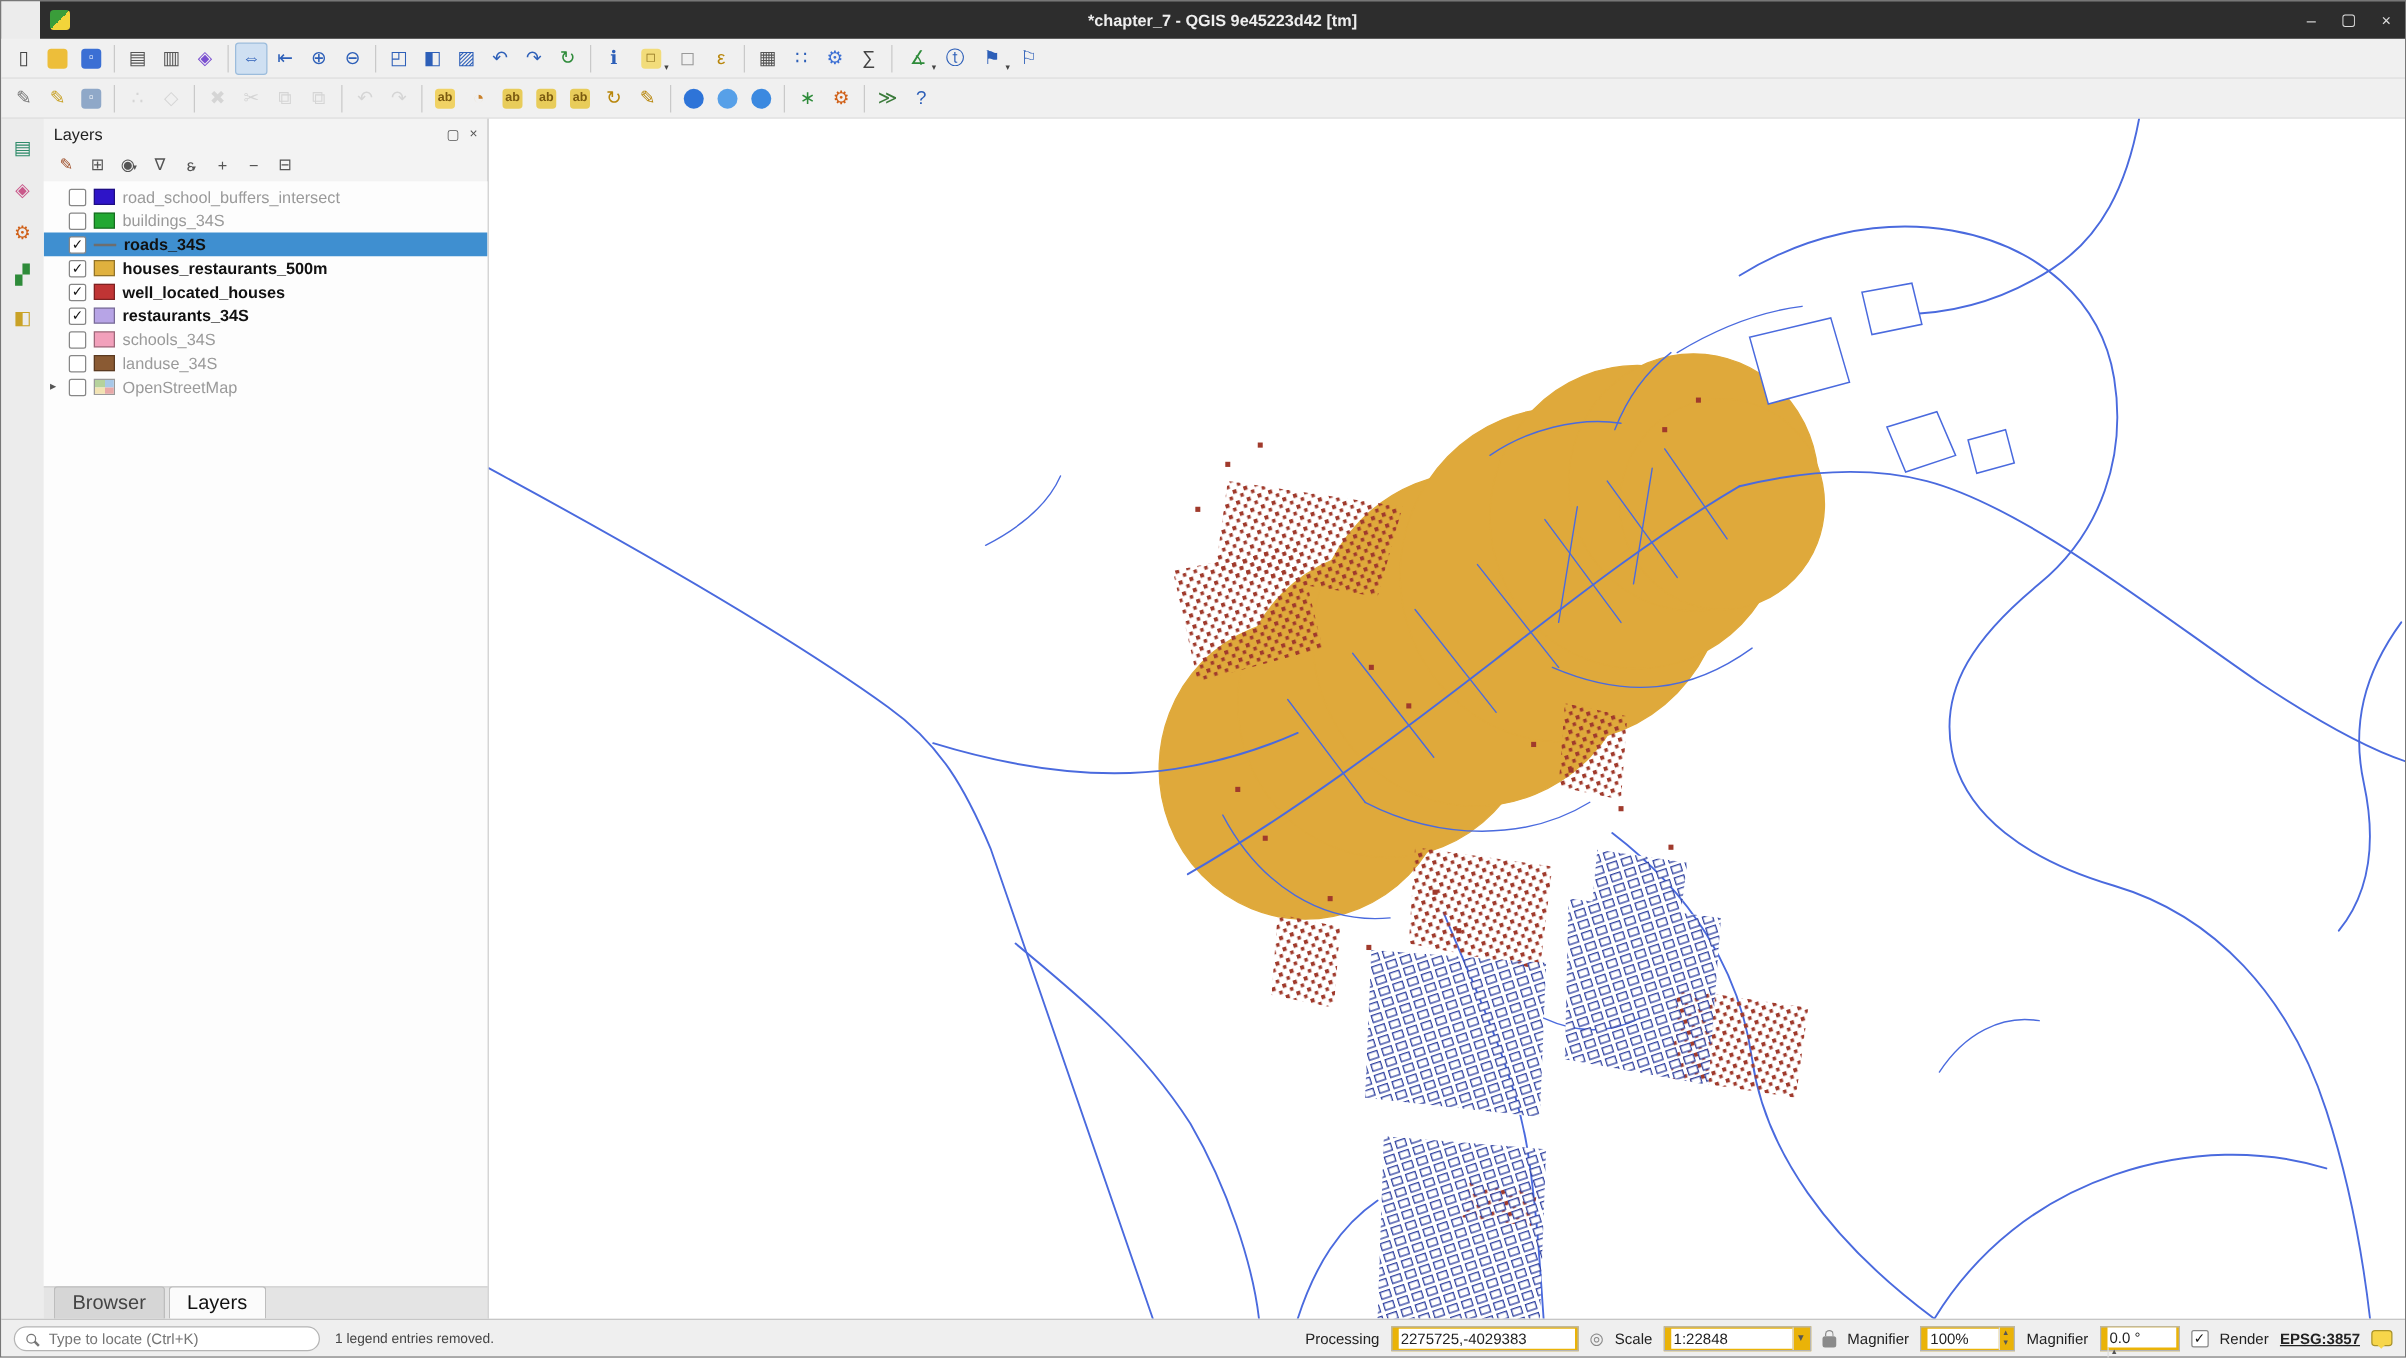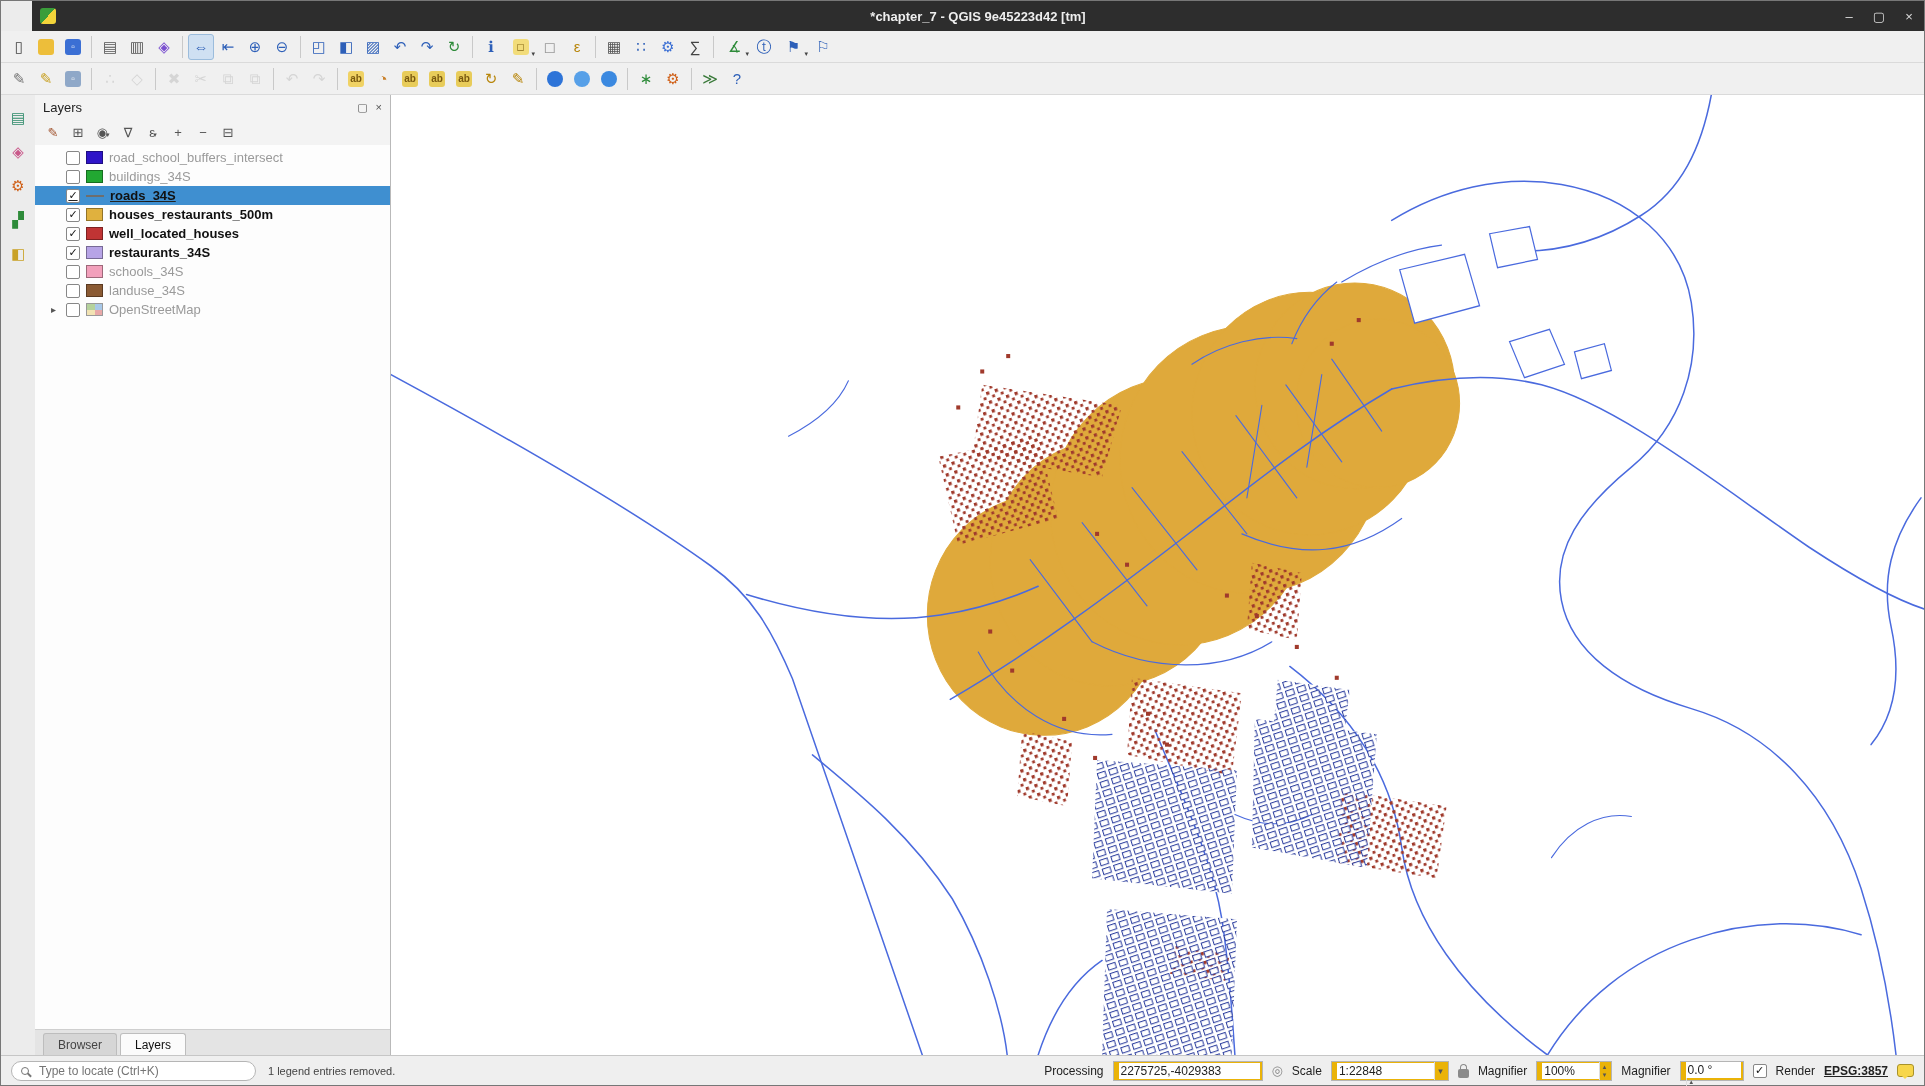--- a/index.html
+++ b/index.html
@@ -38,33 +38,33 @@
   .dock-icon{width:22px;height:22px;display:flex;align-items:center;justify-content:center;font-size:15px;}
 
   
   .layers-panel{width:356px;background:#f3f3f3;border-right:1px solid #b9b9b9;display:flex;flex-direction:column;flex:0 0 auto;}
   .panel-header{height:24px;display:flex;align-items:center;padding:0 8px;font-size:13px;color:#222;flex:0 0 auto;}
   .panel-winbtns{margin-left:auto;display:flex;gap:8px;color:#555;font-size:11px;}
   .panel-toolbar{height:26px;display:flex;align-items:center;gap:7px;padding:0 9px;flex:0 0 auto;}
   .pt-icon{min-width:18px;text-align:center;font-size:13px;position:relative;}
   .pt-drop{font-size:7px;color:#555;margin-left:-2px;}
   .layers-list{flex:1;background:#fdfdfd;padding-top:3px;overflow:hidden;}
-  .layer-row{height:19px;display:flex;align-items:center;gap:6px;padding-left:12px;font-size:13px;}
-  .layer-row.selected{background:#3f8fd0;text-decoration:underline;}
+  .layer-row{height:19px;display:flex;align-items:center;gap:6px;padding-left:1px;font-size:13px;}
+  .layer-row.selected{background:#3f8fd0;}
   .l-arrow{width:13px;font-size:10px;color:#555;text-align:center;}
   .cb{width:14px;height:14px;min-width:14px;border:1px solid #878787;background:#fff;border-radius:2px;display:flex;align-items:center;justify-content:center;font-size:11px;color:#111;}
   .cb.checked::after{content:"✓";}
   .swatch{width:17px;height:13px;min-width:17px;border:1px solid rgba(0,0,0,.35);}
   .swatch.line{height:0;min-height:0;border:none;border-top:2px solid #6e6e6e;width:18px;}
   .swatch.raster{display:grid;grid-template-columns:1fr 1fr;grid-template-rows:1fr 1fr;border:1px solid #999;padding:0;}
   .swatch.raster span{width:100%;height:100%;}
   .l-label{color:#9a9a9a;white-space:nowrap;}
   .l-label.on{color:#111;font-weight:bold;}
   .panel-tabs{height:26px;display:flex;align-items:flex-end;padding-left:8px;gap:3px;background:#e4e4e4;border-top:1px solid #cfcfcf;flex:0 0 auto;}
-  .tab{padding:4px 14px 3px;font-size:12px;background:#d6d6d6;border:1px solid #bdbdbd;border-bottom:none;border-radius:3px 3px 0 0;color:#444;}
+  .tab{padding:4px 14px 3px;font-size:16px;background:#d6d6d6;border:1px solid #bdbdbd;border-bottom:none;border-radius:3px 3px 0 0;color:#444;}
   .tab.active{background:#fbfbfb;color:#111;}
 
   
   .map-wrap{flex:1;background:#fff;min-width:0;}
   .map-wrap svg{display:block;width:100%;height:100%;}
   .buffer circle{fill:var(--buffer);stroke:var(--buffer);}
   .road{fill:none;stroke:var(--road);stroke-width:1.5;stroke-linecap:round;}
   .road.thin{stroke-width:1.1;}
   .hr{fill:var(--house-red);}
   .hb{fill:#ffffff;stroke:var(--estate-blue);stroke-width:1;}

